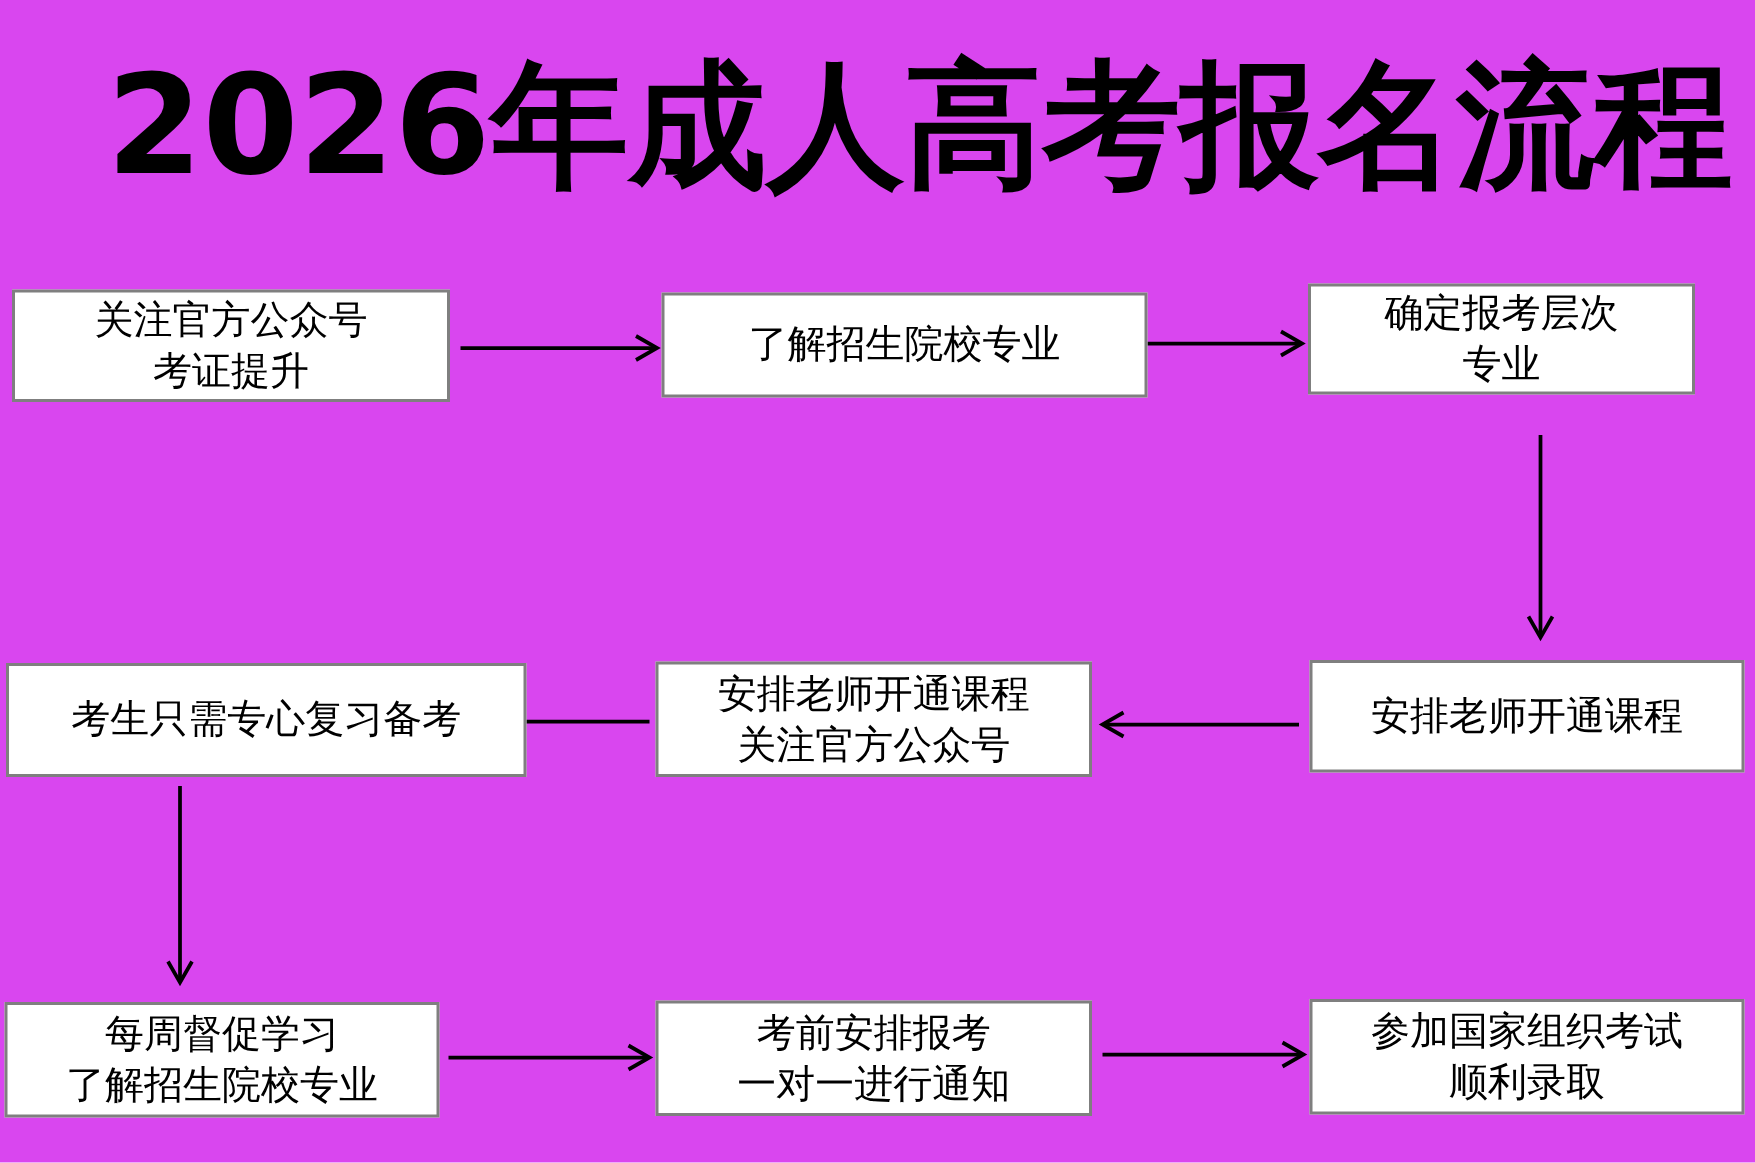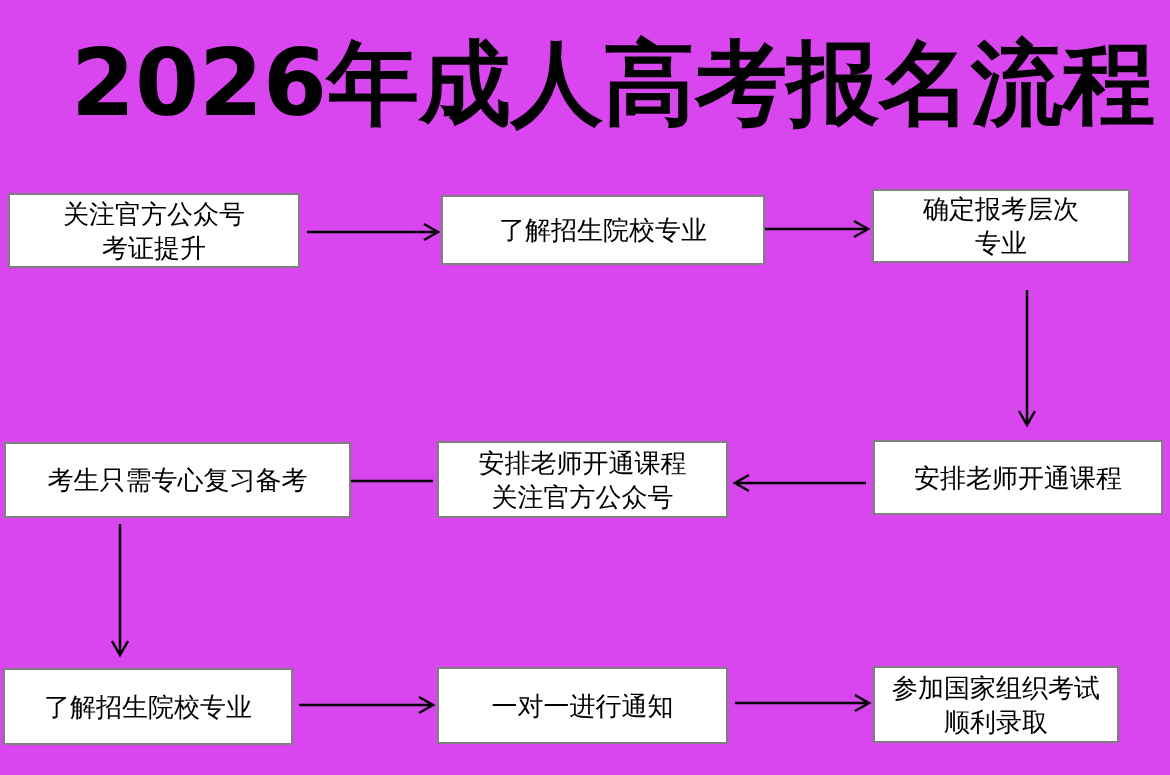--- a/index.html
+++ b/index.html
@@ -58,21 +58,21 @@
   .n1 { left: 8px;   top: 193px; width: 292px; height: 75px; }
   .n2 { left: 441px; top: 195px; width: 324px; height: 70px; }
   .n3 { left: 872px; top: 189px; width: 258px; height: 74px; }
   
   .n4 { left: 873px; top: 440px; width: 290px; height: 75px; }
   .n5 { left: 437px; top: 441px; width: 291px; height: 77px; justify-content: center; }
   .n6 { left: 4px;   top: 442px; width: 347px; height: 76px; }
   
   .n7 { left: 3px;   top: 668px; width: 290px; height: 77px; }
   .n8 { left: 437px; top: 667px; width: 291px; height: 77px; }
-  .n9 { left: 873px; top: 666px; width: 246px; height: 77px; }
+  .n9 { left: 873px; top: 666px; width: 290px; height: 77px; }
 </style>
 </head>
 <body>
 
 <div class="canvas">
 
   <h1 class="title">2026年成人高考报名流程</h1>
 
   <svg class="arrows" viewBox="0 0 1170 775" xmlns="http://www.w3.org/2000/svg" fill="none" stroke="#000000" stroke-width="2.5">
     <g>
@@ -130,24 +130,26 @@
   <div class="node n5">
     <div>安排老师开通课程</div>
     <div>关注官方公众号</div>
   </div>
 
   <div class="node n6">
     <div>考生只需专心复习备考</div>
   </div>
 
   <div class="node n7">
+    <div>每周督促学习</div>
     <div>了解招生院校专业</div>
   </div>
 
   <div class="node n8">
+    <div>考前安排报考</div>
     <div>一对一进行通知</div>
   </div>
 
   <div class="node n9">
     <div>参加国家组织考试</div>
     <div>顺利录取</div>
   </div>
 
 </div>
 

